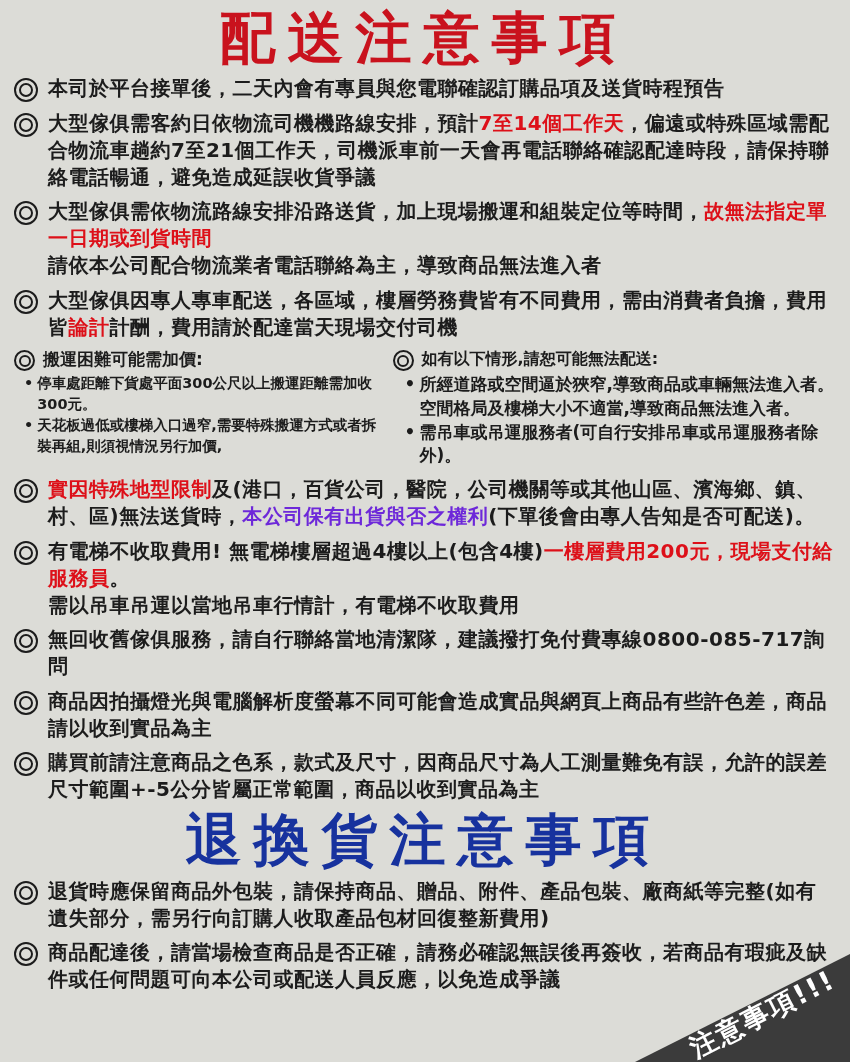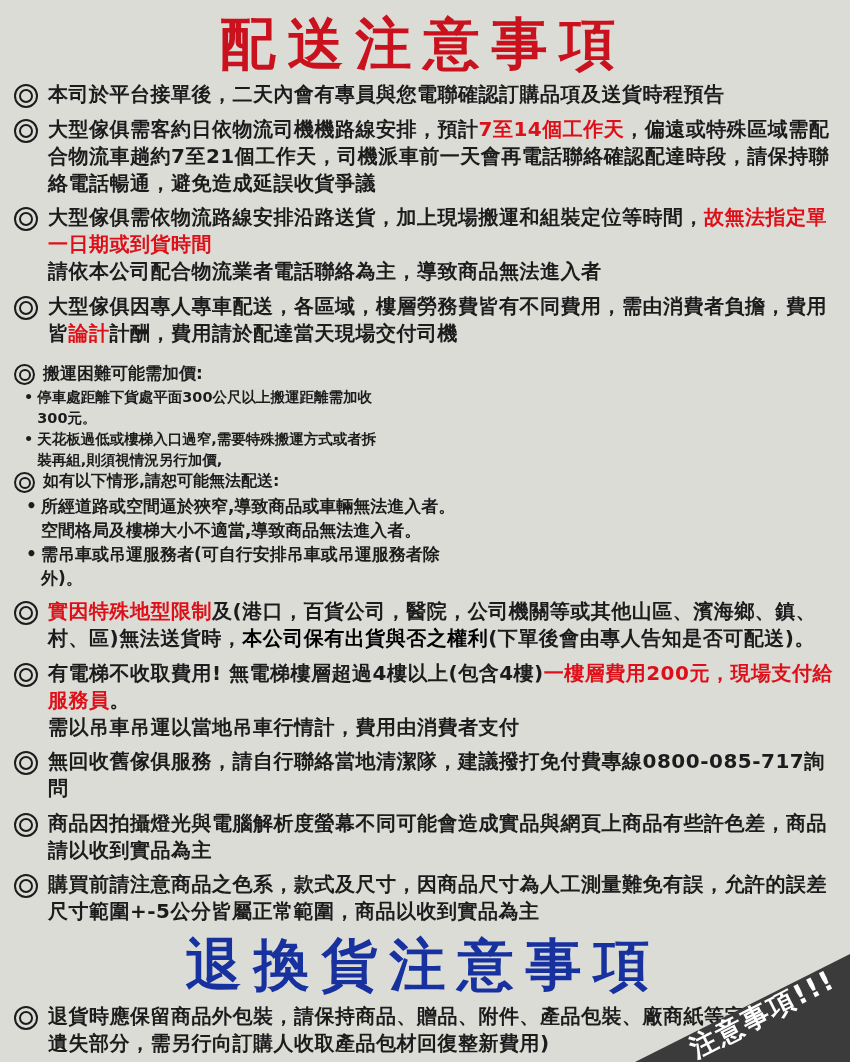--- a/index.html
+++ b/index.html
@@ -5,31 +5,31 @@
   html,body{margin:0;padding:0;}
   body{
     width:850px;height:1062px;position:relative;overflow:hidden;
     background:#dcdcd7;
     font-family:"DejaVu Sans","Liberation Sans",sans-serif;
     font-weight:700;color:#1c1c1c;
   }
   .page{box-sizing:border-box;width:850px;height:1062px;padding:4px 15px 0 12px;position:relative;}
   .big-title{
     text-align:center;font-size:56px;font-weight:900;letter-spacing:12px;
-    line-height:1.06;margin:10px 0 8px 0;white-space:nowrap;
+    line-height:1.06;margin:4px 0 8px 0;white-space:nowrap;
   }
   .list .item{display:flex;align-items:flex-start;margin-bottom:7px;}
   .bullet{
     flex:0 0 auto;width:20px;height:20px;border:2px solid #1c1c1c;border-radius:50%;
     display:flex;align-items:center;justify-content:center;margin:3px 10px 0 2px;background:transparent;
   }
   .bullet .inner{width:10px;height:10px;border:2px solid #1c1c1c;border-radius:50%;}
   .item .text{font-size:20px;line-height:1.36;letter-spacing:0.5px;}
   
-  .columns{display:flex;margin:16px 0 8px 0;flex-direction:column;}
+  .columns{display:flex;margin:8px 0 8px 0;}
   .col{box-sizing:border-box;}
   .col-left{width:46%;}
   .col-right{width:54%;}
   .col .head{display:flex;align-items:flex-start;margin-bottom:2px;}
   .col .bullet{width:17px;height:17px;margin:1px 8px 0 2px;}
   .col .bullet .inner{width:8px;height:8px;}
   .col-left .head .text{font-size:17px;line-height:1.25;}
   .col-right .head .text{font-size:16px;line-height:1.25;}
   .sub-list{margin:0;}
   .sub-item{display:flex;align-items:flex-start;}
@@ -133,28 +133,28 @@
     </div>
   </div>
 
   <div class="list">
 
 
       <div class="item">
         <span class="bullet">
           <span class="inner"></span>
         </span>
-        <div class="text"><span style="color: rgb(221, 16, 25);">實因特殊地型限制</span><span style="color: rgb(28, 28, 28);">及(港口，百貨公司，醫院，公司機關等或其他山區、濱海鄉、鎮、村、區)無法送貨時，</span><span style="color: #000000; text-align: right;">本公司保有出貨與否之權利</span><span style="color: rgb(28, 28, 28); margin-top: 11px;">(下單後會由專人告知是否可配送)。</span></div>
-      </div>
-
-      <div class="item">
-        <span class="bullet">
-          <span class="inner"></span>
-        </span>
-        <div class="text"><span style="color: rgb(28, 28, 28);">有電梯不收取費用! 無電梯樓層超過4樓以上(包含4樓)</span><span style="color: rgb(221, 16, 25);">一樓層費用200元，現場支付給服務員</span><span style="color: rgb(28, 28, 28);">。</span><br><span style="color: rgb(28, 28, 28);">需以吊車吊運以當地吊車行情計，費用由消費者支付</span></div>
+        <div class="text"><span style="color: rgb(221, 16, 25);">實因特殊地型限制</span><span style="color: rgb(28, 28, 28);">及(港口，百貨公司，醫院，公司機關等或其他山區、濱海鄉、鎮、村、區)無法送貨時，</span><span style="color: #6d28d9; text-align: right;">本公司保有出貨與否之權利</span><span style="color: rgb(28, 28, 28); margin-top: 11px;">(下單後會由專人告知是否可配送)。</span></div>
+      </div>
+
+      <div class="item">
+        <span class="bullet">
+          <span class="inner"></span>
+        </span>
+        <div class="text"><span style="color: rgb(28, 28, 28);">有電梯不收取費用! 無電梯樓層超過4樓以上(包含4樓)</span><span style="color: rgb(221, 16, 25);">一樓層費用200元，現場支付給服務員</span><span style="color: rgb(28, 28, 28);">。</span><br><span style="color: rgb(28, 28, 28);">需以吊車吊運以當地吊車行情計，有電梯不收取費用</span></div>
       </div>
 
       <div class="item">
         <span class="bullet">
           <span class="inner"></span>
         </span>
         <div class="text"><span style="color: rgb(28, 28, 28);">無回收舊傢俱服務，請自行聯絡當地清潔隊，建議撥打免付費專線0800-085-717詢問</span></div>
       </div>
 
       <div class="item">

